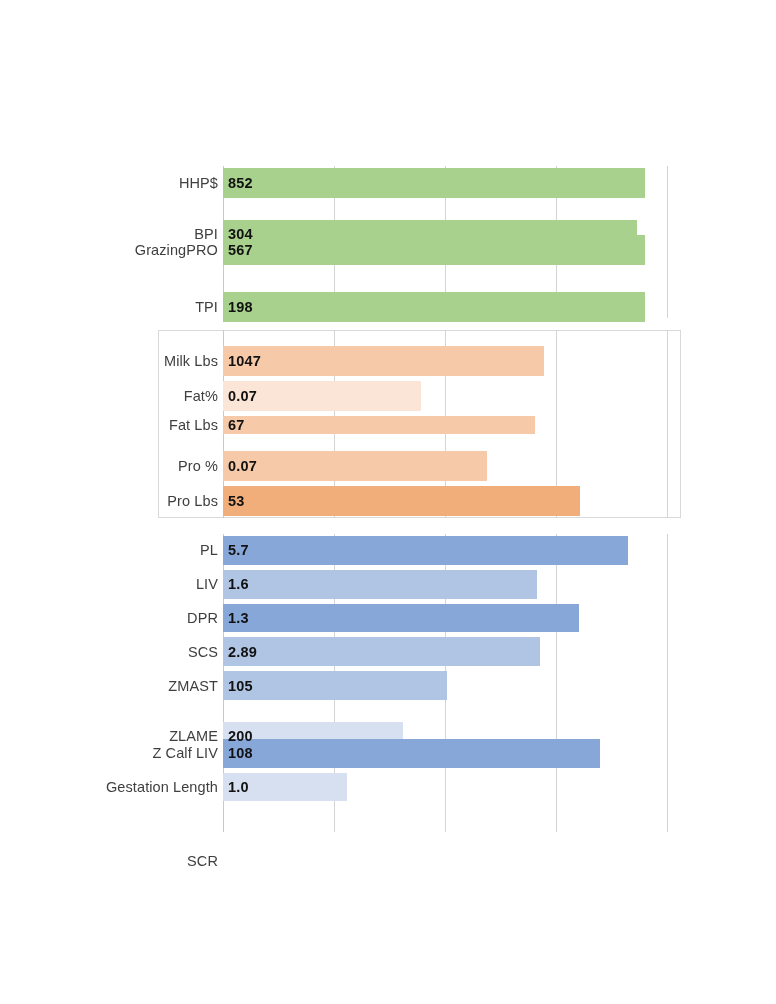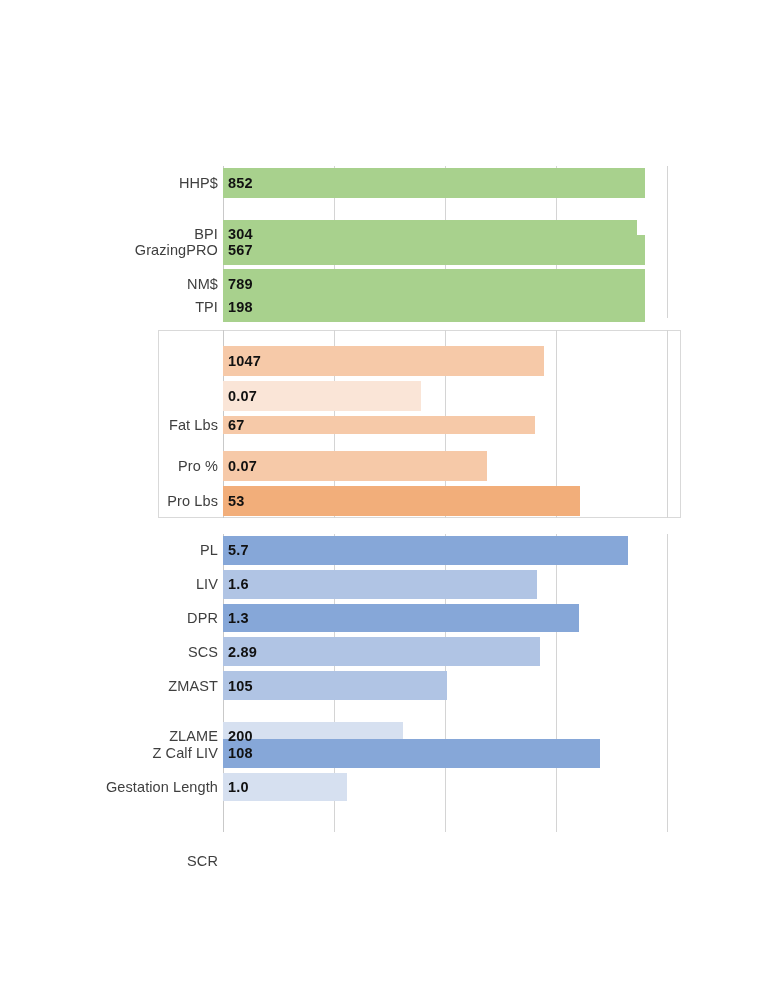--- a/index.html
+++ b/index.html
@@ -137,51 +137,50 @@
           <div class="bar" style="width: 414px; background: rgb(168, 209, 141);"></div>
           <div class="bar-value">304</div>
         </div>
         <div class="row" style="top: 69.2px; height: 29.6px;">
           <div class="row-label-wrap">
             <div class="row-label">GrazingPRO</div>
           </div>
           <div class="bar" style="width: 422px; background: rgb(168, 209, 141);"></div>
           <div class="bar-value">567</div>
         </div>
-        <div class="row" style="top: 102.8px; height: 29.6px;">
-          <div class="row-label-wrap">
-            <div class="row-label">NM$</div>
-          </div>
-          <div class="bar" style="width: 422px; background: rgb(168, 209, 141);"></div>
-          <div class="bar-value">789</div>
-        </div>
         <div class="row" style="top: 126px; height: 29.6px;">
           <div class="row-label-wrap">
             <div class="row-label">TPI</div>
           </div>
           <div class="bar" style="width: 422px; background: rgb(168, 209, 141);"></div>
           <div class="bar-value">198</div>
         </div>
       </div>
   </div>
 
   <div class="group group-orange">
     <div class="gridlines">
       <div class="gridline axis" style="left:223px"></div>
       <div class="gridline" style="left:334px"></div>
       <div class="gridline" style="left:445px"></div>
       <div class="gridline" style="left:556px"></div>
       <div class="gridline" style="left:667px"></div>
     </div>
     <div class="rows">
         <div class="row" style="top: 16px; height: 30px;">
+          <div class="row-label-wrap">
+            <div class="row-label">Milk Lbs</div>
+          </div>
           <div class="bar" style="width: 321px; background: rgb(246, 201, 168);"></div>
           <div class="bar-value">1047</div>
         </div>
         <div class="row" style="top: 51px; height: 30px;">
+          <div class="row-label-wrap">
+            <div class="row-label">Fat%</div>
+          </div>
           <div class="bar" style="width: 198px; background: rgb(250, 229, 215);"></div>
           <div class="bar-value">0.07</div>
         </div>
         <div class="row" style="top: 86px; height: 18px;">
           <div class="row-label-wrap">
             <div class="row-label">Fat Lbs</div>
           </div>
           <div class="bar" style="width: 312px; background: rgb(246, 201, 168);"></div>
           <div class="bar-value">67</div>
         </div>

